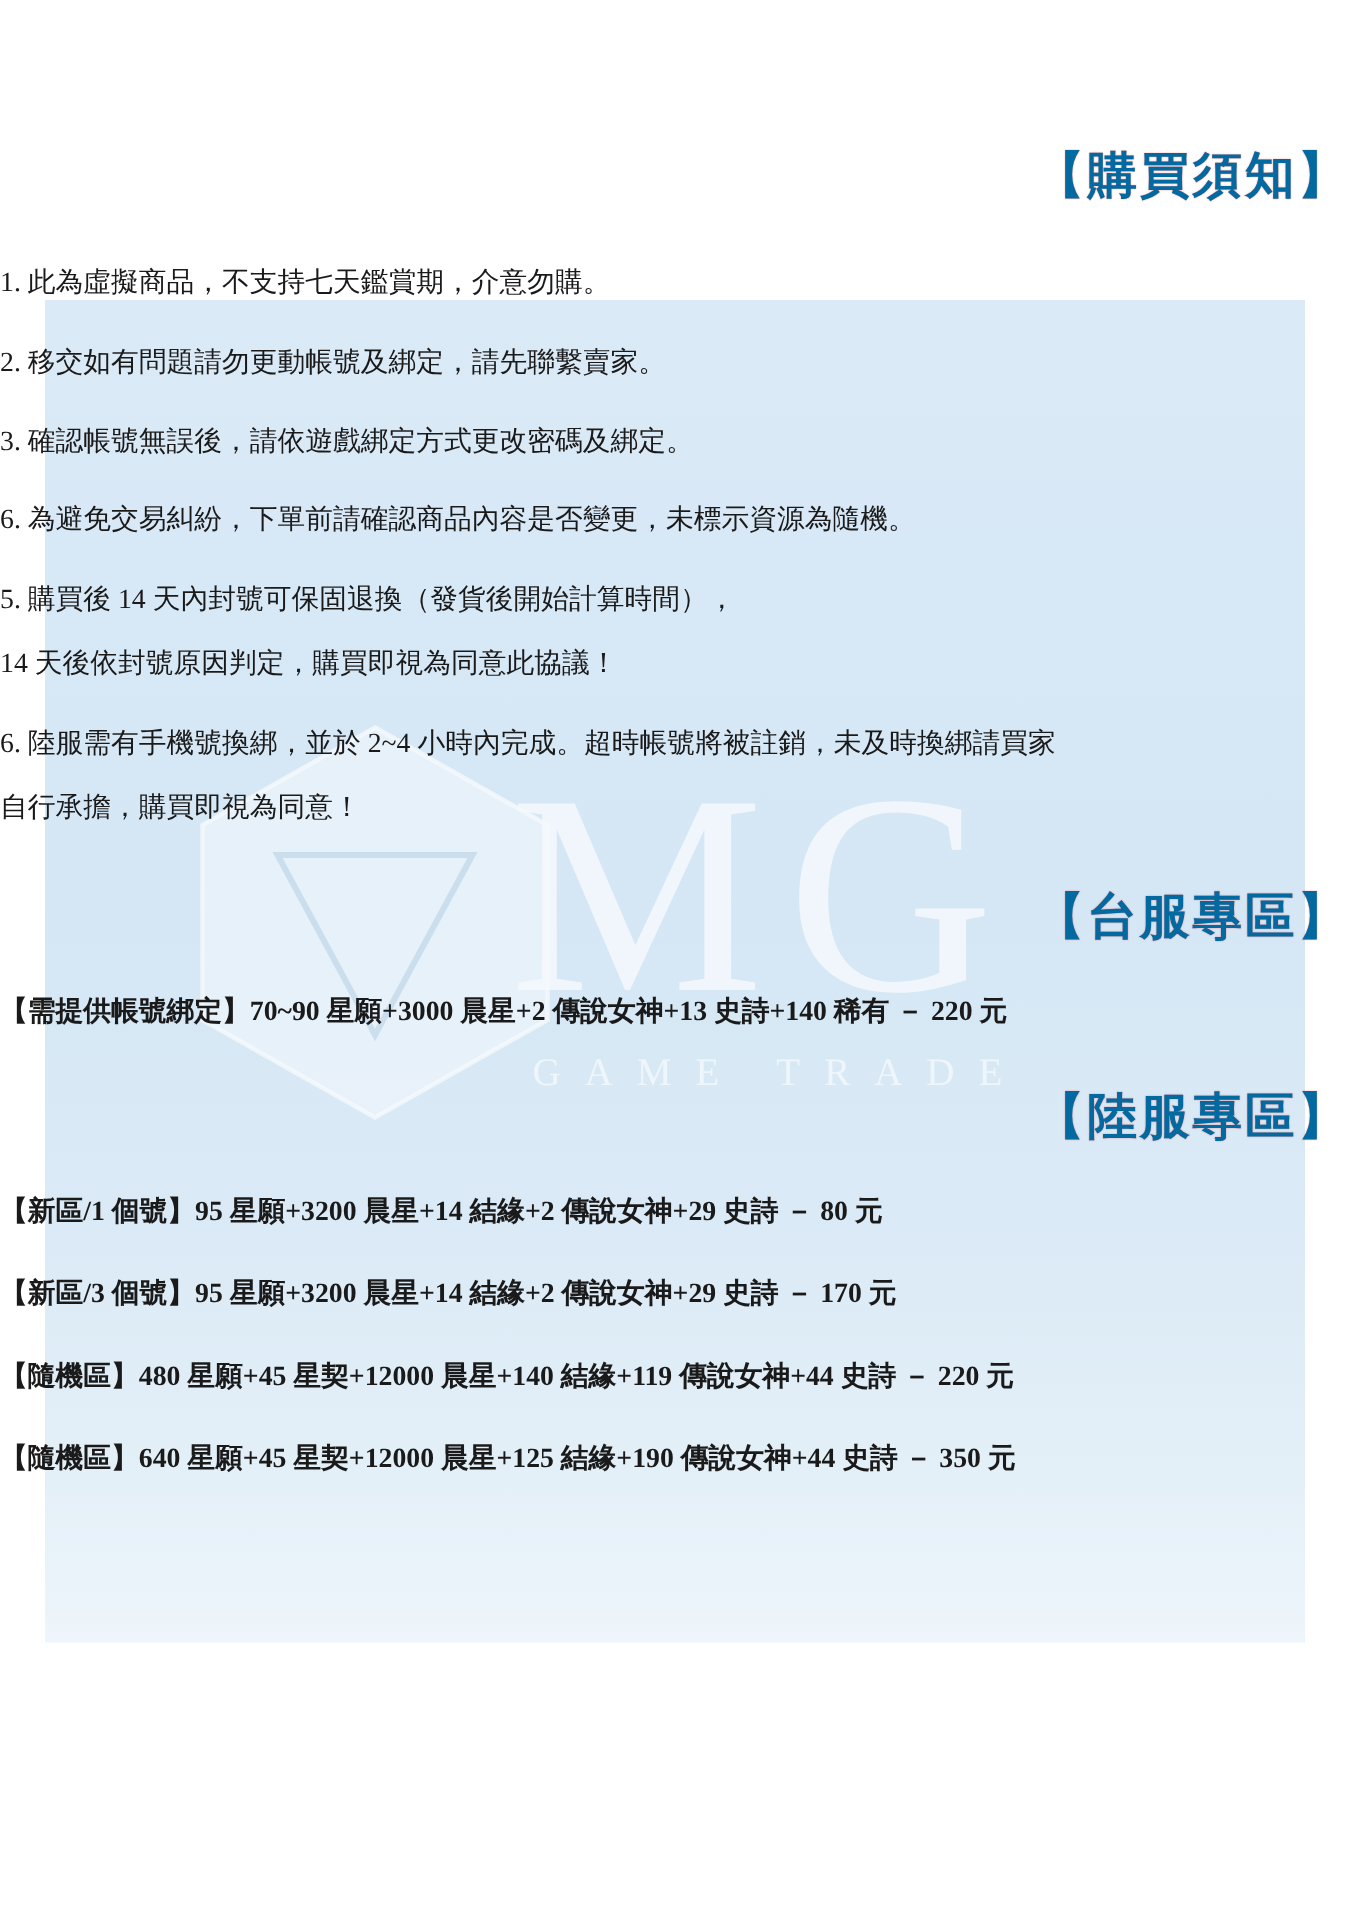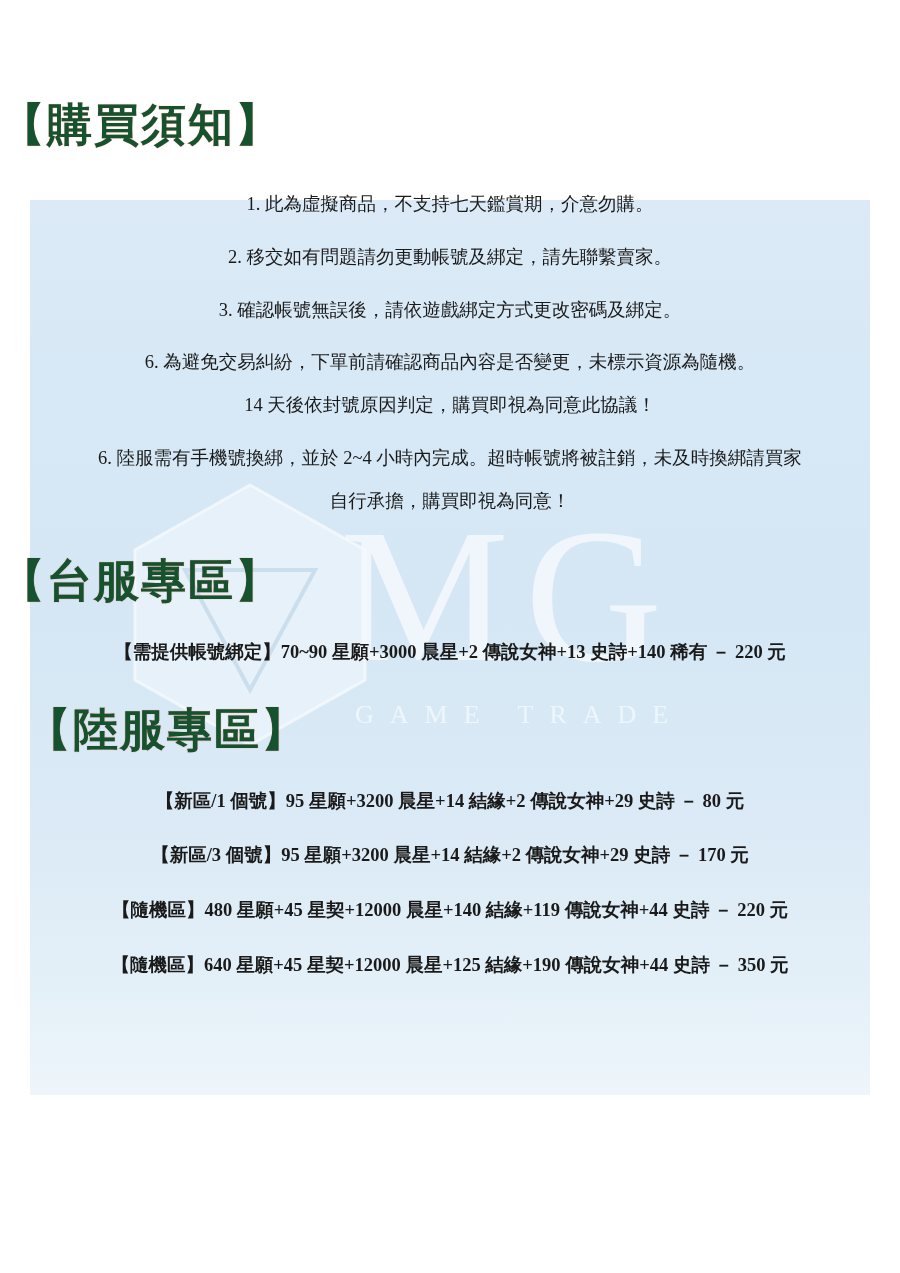--- a/index.html
+++ b/index.html
@@ -49,33 +49,33 @@
 
   
   .content {
     position: absolute;
     left: 0;
     top: 0;
     width: 900px;
   }
 
   .heading {
-    text-align: left;
-    color: #14532d;
+    text-align: right;
+    color: #0369a1;
     font-weight: bold;
-    font-size: 45px;
+    font-size: 33px;
     letter-spacing: 2px;
     text-shadow: 0 0 1px rgba(232,39,27,0.6);
   }
   .heading-main { margin-top: 95px; }
   .heading-tw { margin-top: 10px; }
   .heading-cn { margin-top: 10px; padding-left: 26px; }
 
   .line {
-    text-align: center;
+    text-align: left;
     color: #1a1a1a;
     font-size: 18.5px;
     line-height: 1.45;
   }
   .notes .line { margin-top: 26px; }
   .notes .line.cont { margin-top: 16px; }
 
   .notes { margin-top: 36px; }
 
   .pricing { margin-top: 22px; }
@@ -106,20 +106,21 @@
 
   <div class="content">
 
     <div class="heading heading-main">【購買須知】</div>
 
     <div class="notes">
       <div class="line">1. 此為虛擬商品，不支持七天鑑賞期，介意勿購。</div>
       <div class="line">2. 移交如有問題請勿更動帳號及綁定，請先聯繫賣家。</div>
       <div class="line">3. 確認帳號無誤後，請依遊戲綁定方式更改密碼及綁定。</div>
       <div class="line">6. 為避免交易糾紛，下單前請確認商品內容是否變更，未標示資源為隨機。</div>
+      <div class="line">5. 購買後 14 天內封號可保固退換（發貨後開始計算時間），</div>
       <div class="line cont">14 天後依封號原因判定，購買即視為同意此協議！</div>
       <div class="line">6. 陸服需有手機號換綁，並於 2~4 小時內完成。超時帳號將被註銷，未及時換綁請買家</div>
       <div class="line cont">自行承擔，購買即視為同意！</div>
     </div>
 
     <div class="section-gap-tw"></div>
     <div class="heading heading-tw">【台服專區】</div>
 
     <div class="pricing">
       <div class="line">【需提供帳號綁定】70~90 星願+3000 晨星+2 傳說女神+13 史詩+140 稀有 － 220 元</div>

